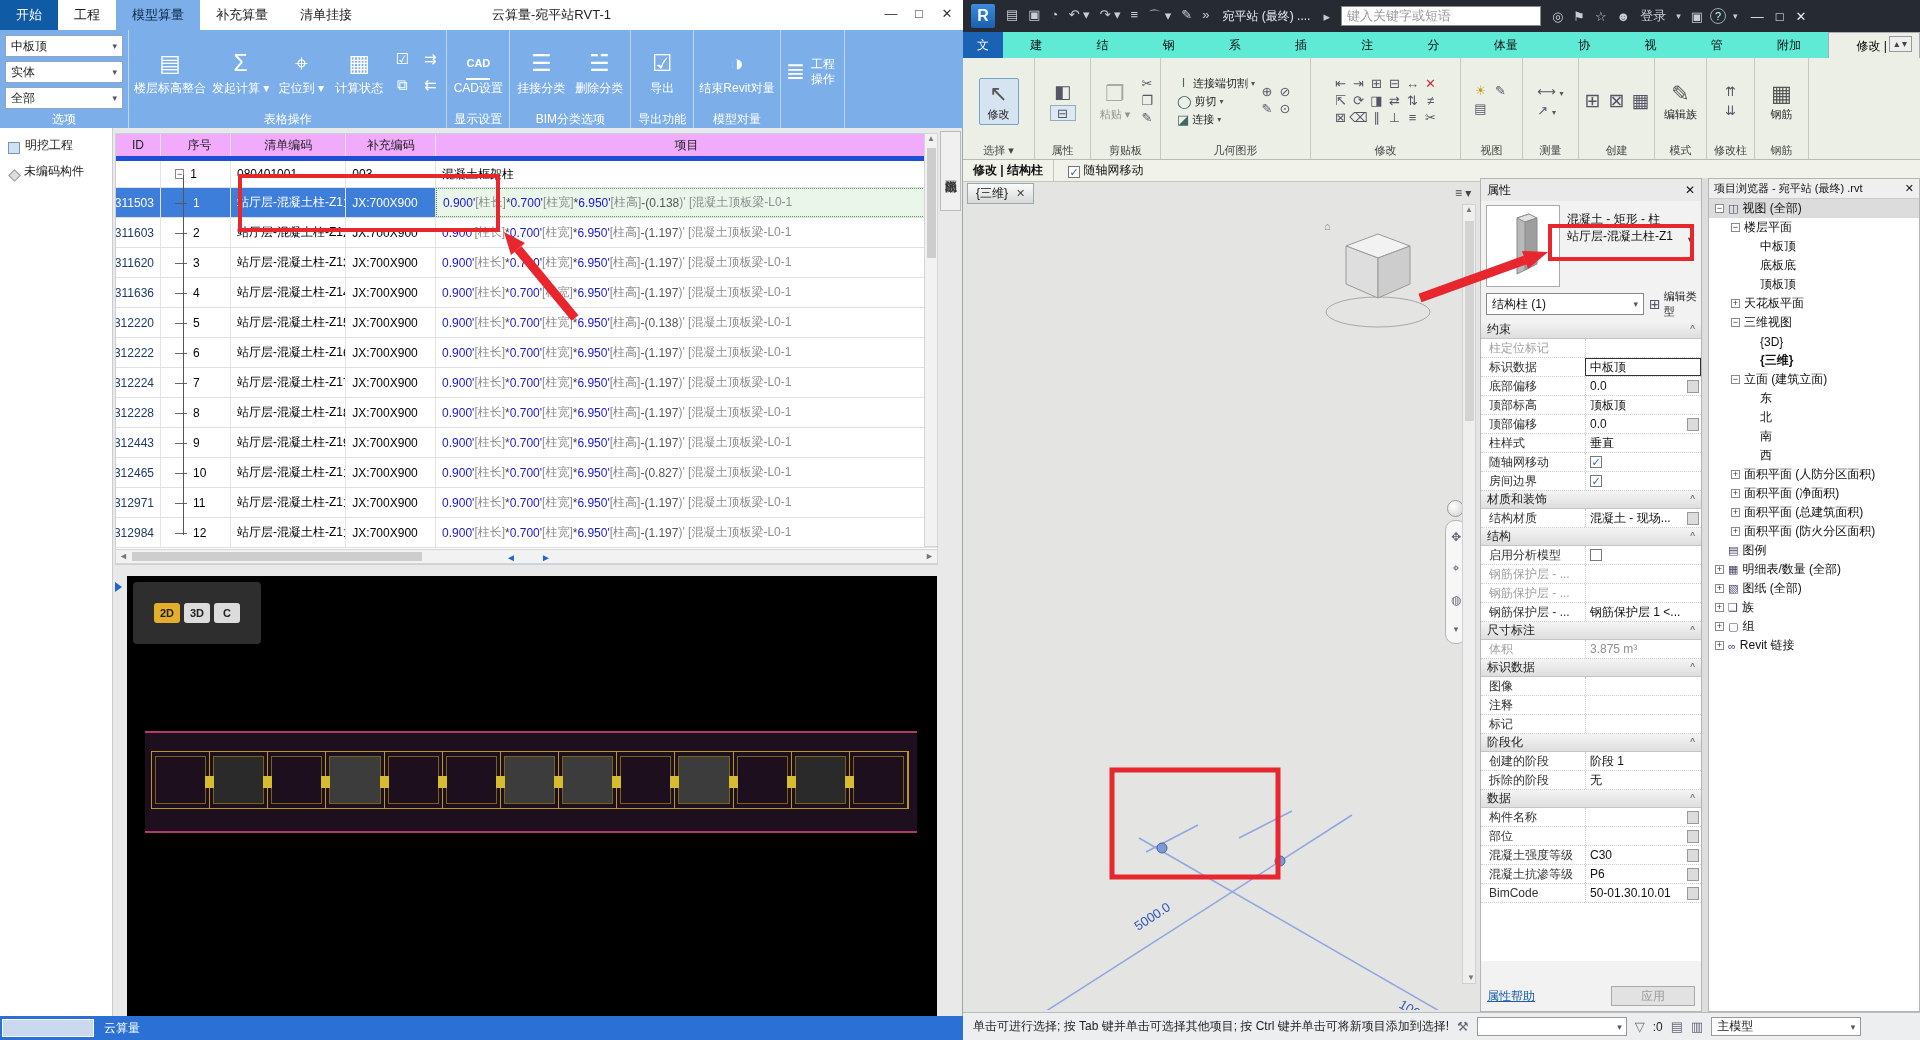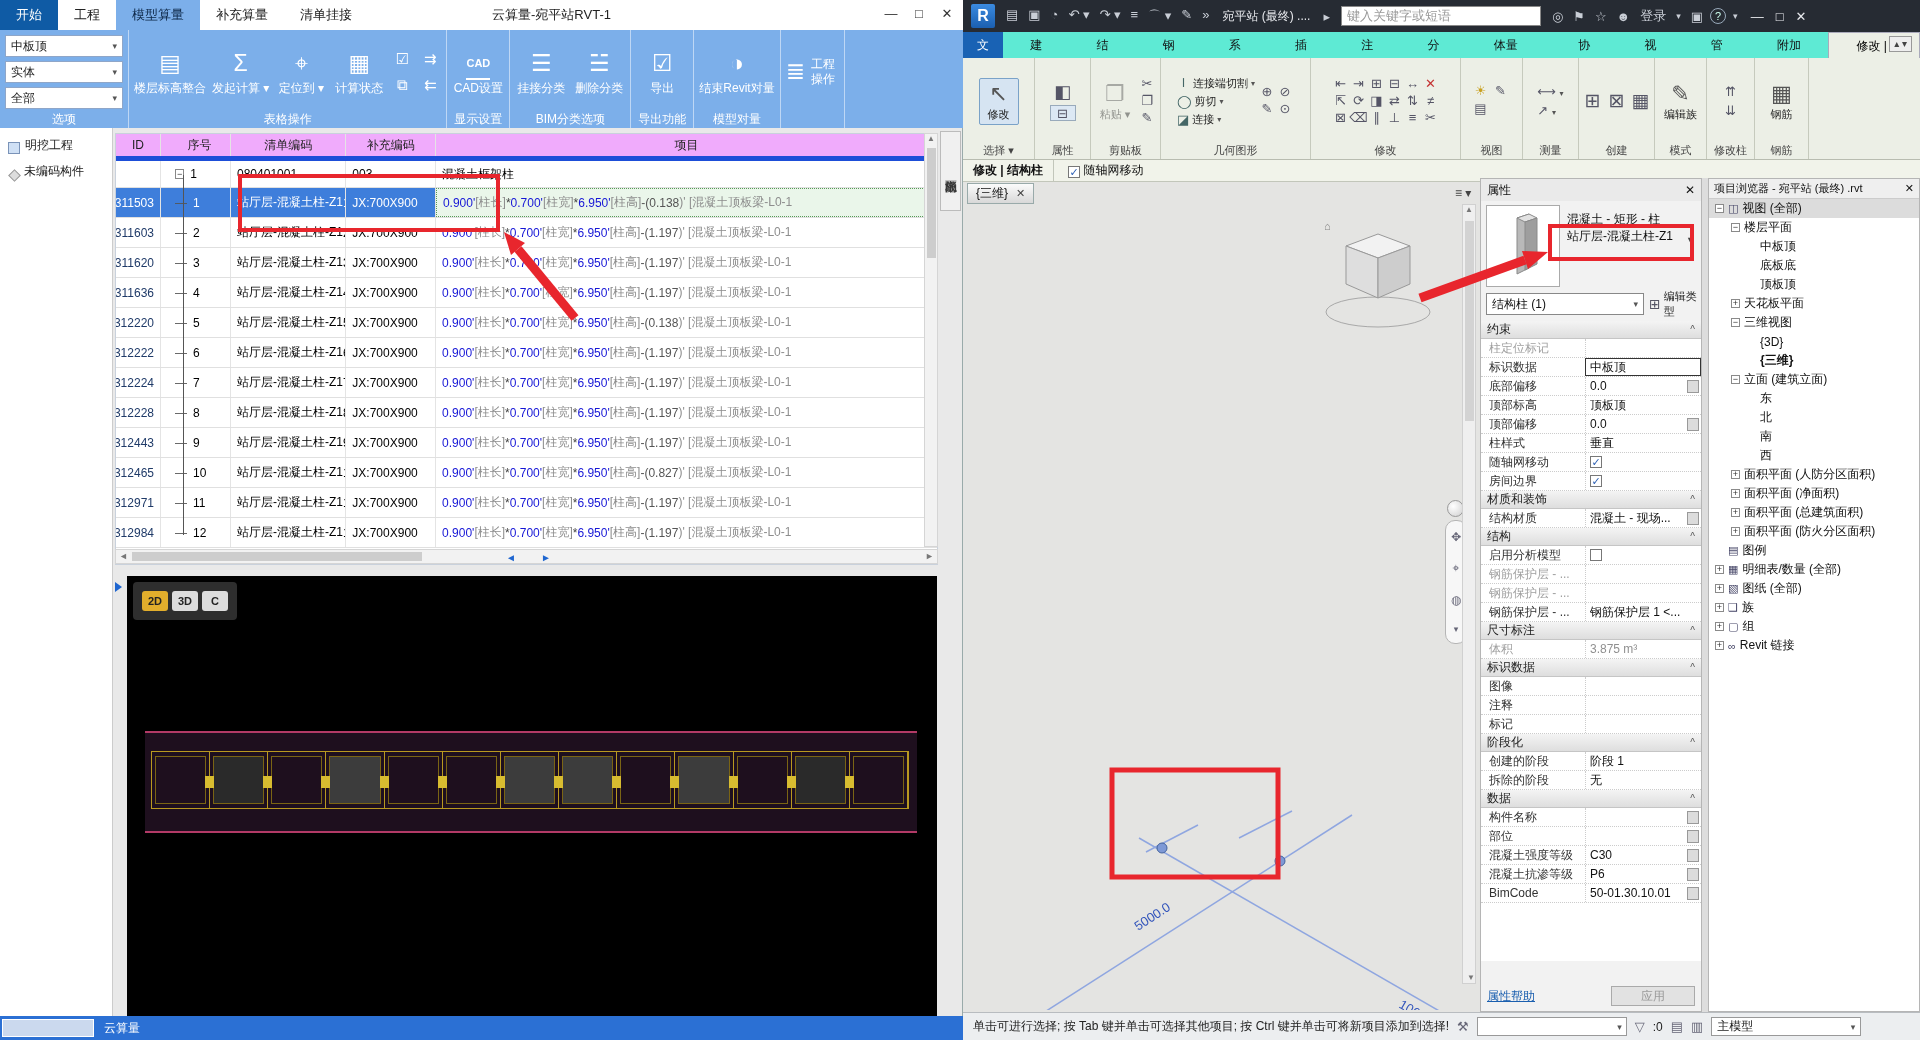--- a/index.html
+++ b/index.html
@@ -50,21 +50,21 @@
 .fn{color:#1616D6}.ft{color:#8d8d8d}.fo{color:#444}.fd{color:#555}
 #l-treeline{position:absolute;left:183px;top:175px;width:1px;height:360px;background:#555}
 #l-vscroll{position:absolute;left:924px;top:133px;width:14px;height:414px;background:#F2F2F2;border:1px solid #d5d5d5;font-size:8px;color:#777;text-align:center}
 #l-vscroll .vthumb{position:absolute;left:2px;top:14px;width:9px;height:110px;background:#CDCDCD}
 #l-hscroll{position:absolute;left:115px;top:549px;width:823px;height:15px;background:#F2F2F2;border:1px solid #d5d5d5;font-size:9px;color:#777}
 #l-hscroll .hthumb{position:absolute;left:16px;top:2px;width:290px;height:9px;background:#CDCDCD}
 #l-hscroll .harr{position:absolute;top:1px;font-size:9px}
 .bluemark{position:absolute;top:2px;color:#1F66D0;font-size:10px}
 #l-strip{position:absolute;left:940px;top:131px;width:21px;height:80px;background:#F0F0F0;border:1px solid #bbb;writing-mode:vertical-rl;font-size:12px;color:#333;text-align:center;line-height:19px}
 #l-canvas{position:absolute;left:127px;top:576px;width:810px;height:440px;background:#000}
-#vbtns{position:absolute;left:6px;top:6px;background:#2E2E2E;border-radius:4px;padding:9px;display:flex;gap:4px}
+#vbtns{position:absolute;left:6px;top:6px;background:#2E2E2E;border-radius:4px;padding:21px;display:flex;gap:4px}
 .vbtn{width:26px;height:20px;border-radius:3px;background:#DCDCDC;color:#222;font-size:11px;font-weight:bold;text-align:center;line-height:20px}
 .vbtn.active{background:#E2AE2C}
 #cad{position:absolute;left:18px;top:155px;width:772px;height:110px}
 .cadline{position:absolute;left:0;width:772px;height:2px;background:#B23A66}
 #cadband{position:absolute;left:0;top:2px;width:772px;height:98px;background:#1E0F1E}
 #cadouter{position:absolute;left:6px;top:20px;width:758px;height:58px;border:1px solid #B89820;display:flex}
 .cadseg{flex:1;border-right:1px solid #B89820;position:relative}
 .cadseg .inner{position:absolute;left:3px;right:3px;top:4px;bottom:4px;border:1px solid #7A6414}
 .cadseg.f1 .inner{background:#3C3C3C}.cadseg.f2 .inner{background:#2A2A2A}
 .cadcol{position:absolute;top:24px;right:-5px;width:9px;height:12px;background:#D8BC30;z-index:2}

